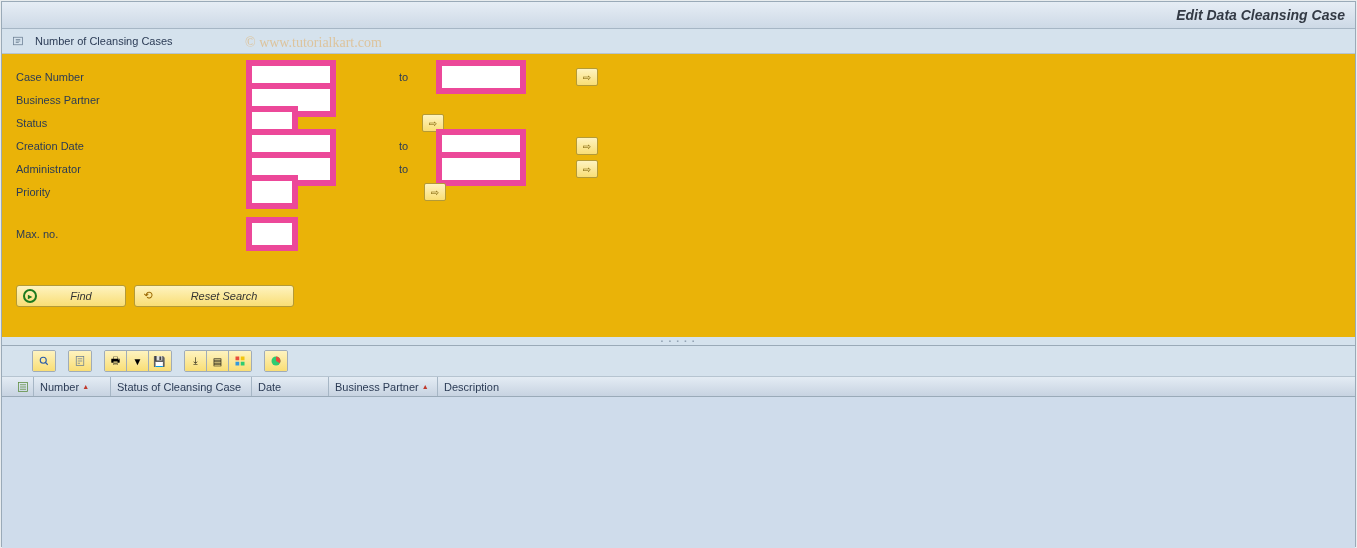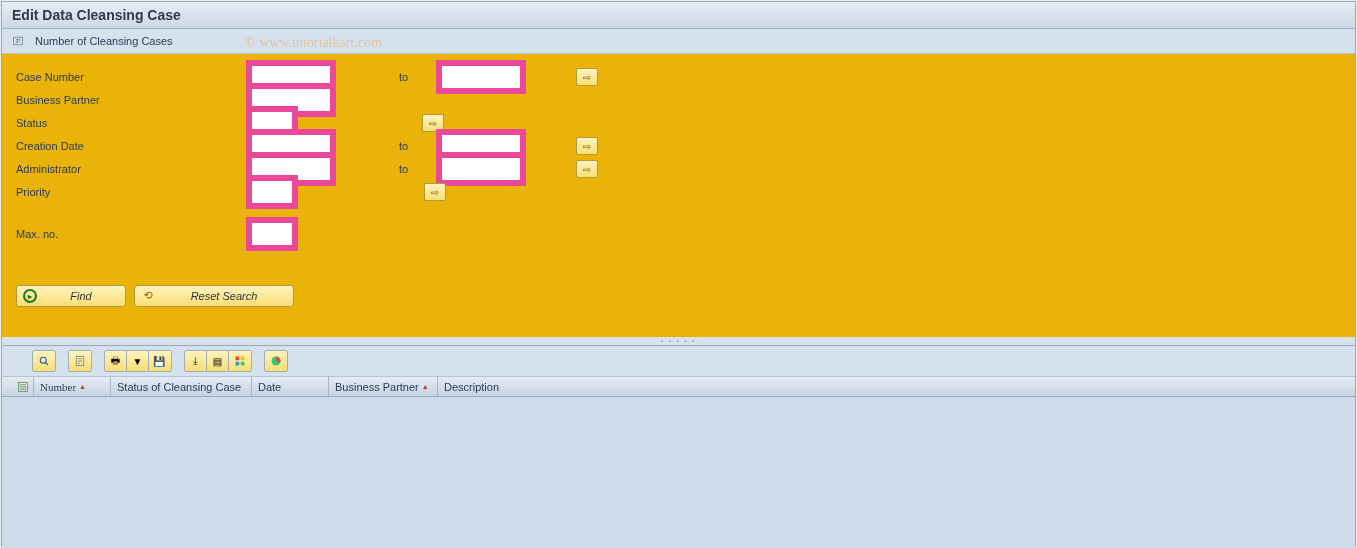--- a/index.html
+++ b/index.html
@@ -20,22 +20,24 @@
       border: 1px solid #9aaab8;
       background: #d5e2ed;
       height: 546px;
       margin: 1px;
     }
     .title-bar {
       background: linear-gradient(to bottom, #e6edf5 0%, #cdd9e6 100%);
       border-bottom: 1px solid #a6b6c5;
       padding: 5px 10px;
       font-weight: bold;
+      font-style: italic;
       font-size: 14px;
       color: #333a45;
+      text-align: right;
     }
     .toolbar-top {
       padding: 6px 10px;
       border-bottom: 1px solid #b6c4d0;
       display: flex;
       align-items: center;
       gap: 4px;
       background: #d5e2ed;
     }
     .toolbar-top .link-icon {
@@ -172,21 +174,21 @@
     }
     .th-cell {
       border-right: 1px solid #a6b6c5;
       padding: 3px 6px;
       display: flex;
       align-items: center;
       gap: 3px;
       white-space: nowrap;
     }
     .th-ctrl { width: 22px; justify-content:center; padding: 0; }
-    .th-number { width: 77px; font-family: Liberation Serif, serif; }
+    .th-number { width: 77px; }
     .th-status { width: 141px; }
     .th-date { width: 77px; }
     .th-bp { width: 109px; }
     .th-desc { flex: 1; border-right: none; }
     .sort-mark {
       font-size: 7px;
       color: #c0392b;
     }
     .table-body {
       background: #cfdceb;

